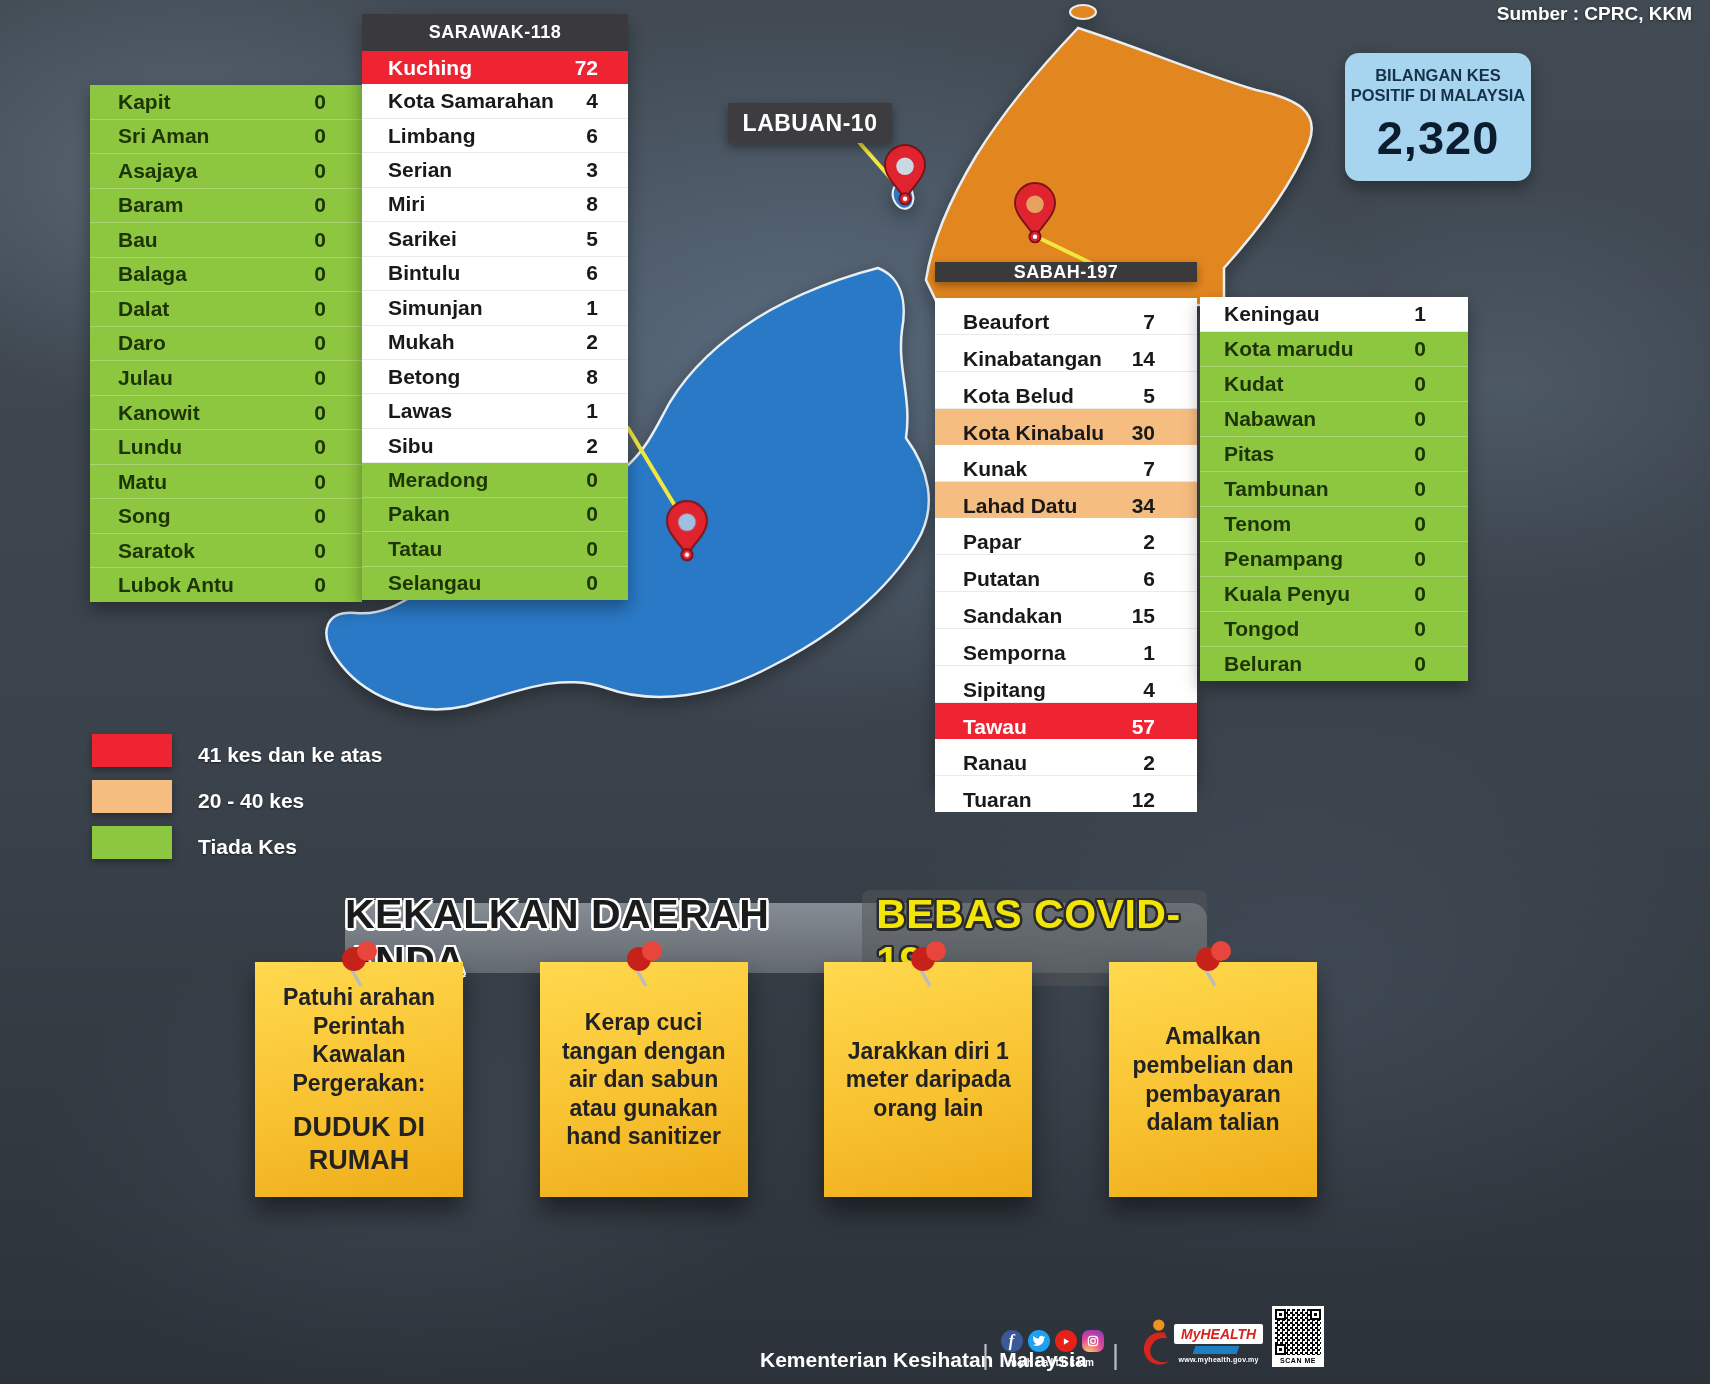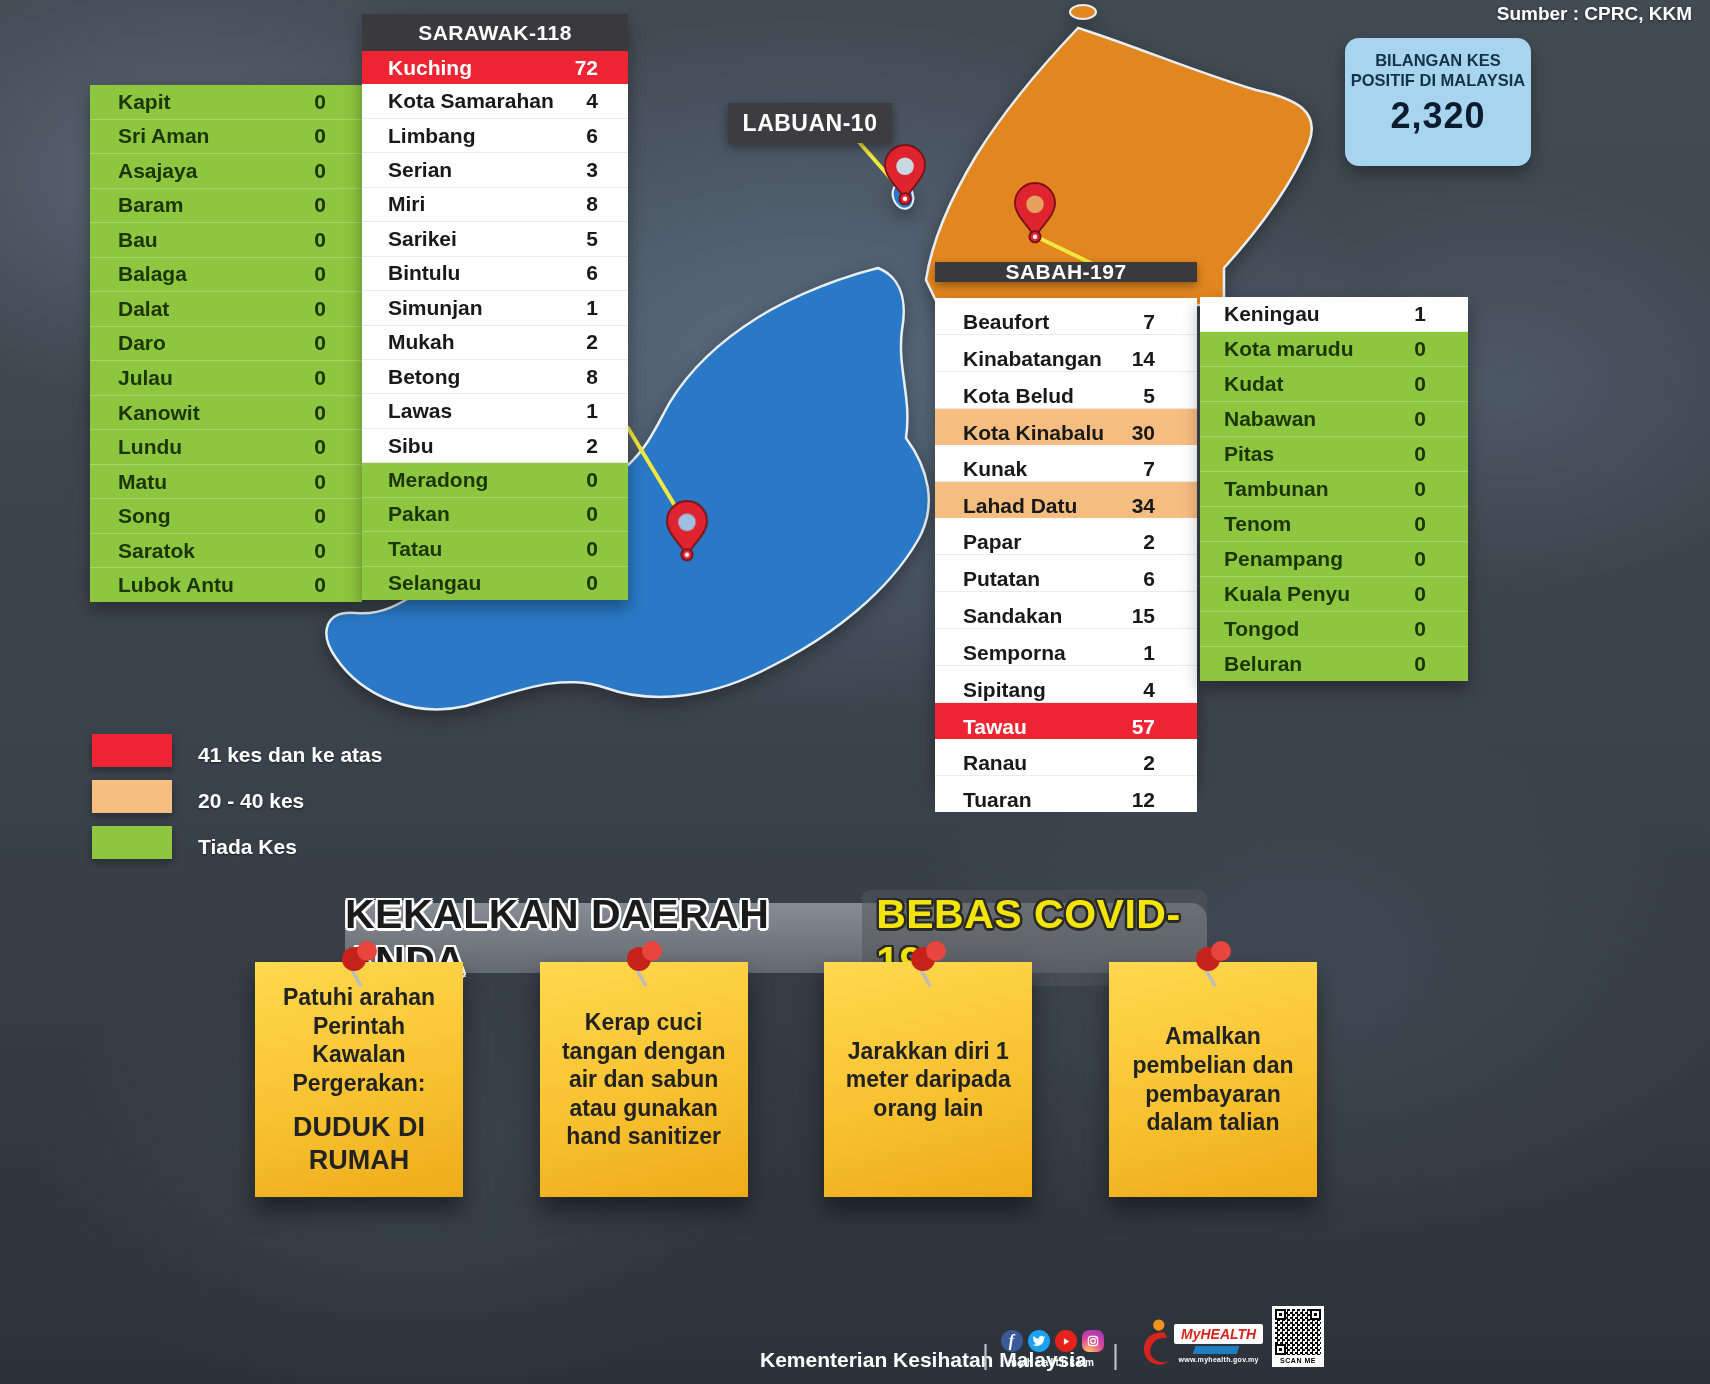--- a/index.html
+++ b/index.html
@@ -20,42 +20,42 @@
   
   .col { position:absolute; z-index:2; display:flex; flex-direction:column; box-shadow:0 8px 16px rgba(0,0,0,0.35); }
   .t-row { flex:1; display:flex; justify-content:space-between; align-items:center;
            background:#fff; color:#191919; font-size:21px; border-bottom:1px solid rgba(0,0,0,0.08); }
   .t-row:last-child { border-bottom:none; }
   .t-name { white-space:nowrap; }
   .hl-green  { background:#8dc63f; color:#1d3404; border-bottom:1px solid rgba(255,255,255,0.25); }
   .hl-red    { background:#ee2433; color:#fff; border-bottom:none; }
   .hl-orange { background:#f6bd81; color:#191919; border-bottom:none; }
   .t-header { background:#3a3a3d; color:#fff; display:flex; align-items:center; justify-content:center;
-              font-size:21px; letter-spacing:0.5px; }
+              font-size:18px; letter-spacing:0.5px; }
   .green-col { left:90px; top:85px; width:272px; height:517px; }
   .green-col .t-row { padding:0 36px 0 28px; }
   .sarawak-wrap { position:absolute; left:362px; top:14px; width:266px; height:586px; z-index:2;
                   display:flex; flex-direction:column; box-shadow:0 8px 16px rgba(0,0,0,0.35); }
   .sarawak-wrap .t-header { height:37px; flex:none; }
   .sarawak-rows { flex:1; display:flex; flex-direction:column; }
   .sarawak-rows .t-row { padding:0 30px 0 26px; }
   .sabah-header { position:absolute; left:935px; top:262px; width:262px; height:20px; z-index:2;
                   box-shadow:0 4px 10px rgba(0,0,0,0.35); }
   .sabah-left  { left:935px; top:298px; width:262px; height:486px; }
   .sabah-left .t-row  { padding:12px 42px 0 28px; }
   .sabah-right { left:1200px; top:297px; width:268px; height:384px; }
   .sabah-right .t-row { padding:0 42px 0 24px; }
 
   
   .source { position:absolute; right:18px; top:3px; z-index:2; color:#fff; font-size:19px;
             text-shadow:0 1px 3px rgba(0,0,0,0.5); }
-  .total-box { position:absolute; left:1345px; top:38px; width:186px; height:128px; z-index:2;
+  .total-box { position:absolute; left:1345px; top:53px; width:186px; height:128px; z-index:2;
                background:#a7d4ee; border-radius:14px; text-align:center; box-shadow:0 8px 16px rgba(0,0,0,0.35); }
   .total-title { margin-top:13px; font-size:16.5px; line-height:1.2; color:#16324a; white-space:pre-line; }
-  .total-value { margin-top:4px; font-size:36px; letter-spacing:1px; color:#0b1c2e; }
+  .total-value { margin-top:4px; font-size:47px; letter-spacing:1px; color:#0b1c2e; }
 
   
   .labuan-label { position:absolute; left:728px; top:103px; width:164px; height:40px; z-index:2;
                   background:#3d3d40; color:#fff; font-size:23px; display:flex; align-items:center;
                   justify-content:center; letter-spacing:0.5px; box-shadow:0 4px 10px rgba(0,0,0,0.4); }
 
   
   .legend { position:absolute; left:92px; top:734px; z-index:2; }
   .legend-item { display:flex; align-items:flex-end; height:33px; margin-bottom:13px; }
   .legend-swatch { width:80px; height:33px; margin-right:26px; box-shadow:0 3px 7px rgba(0,0,0,0.35); }

